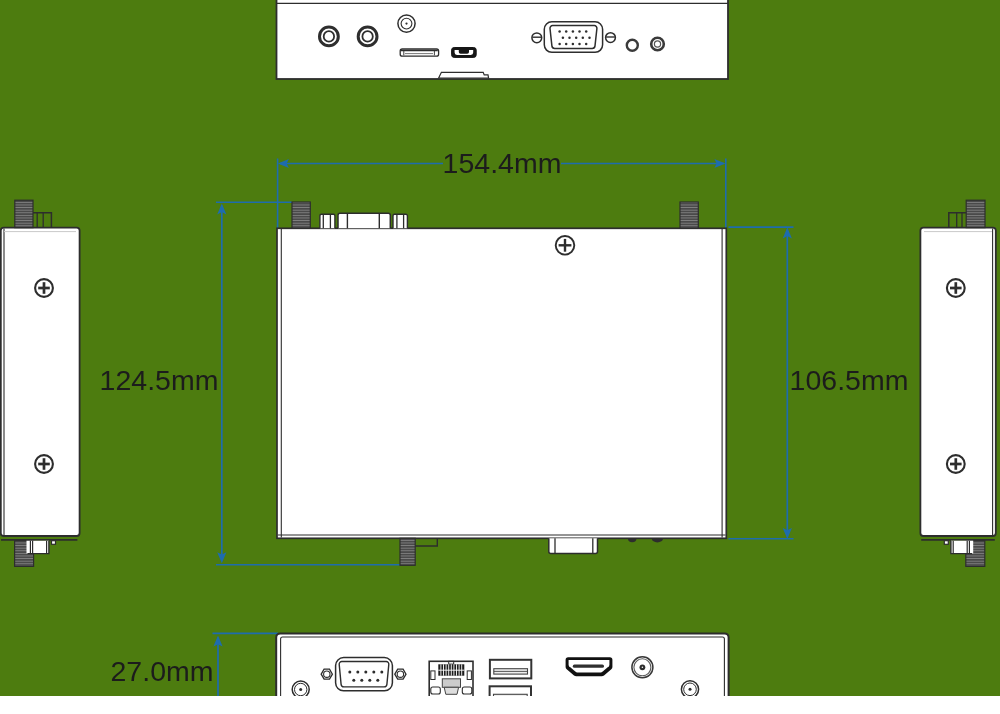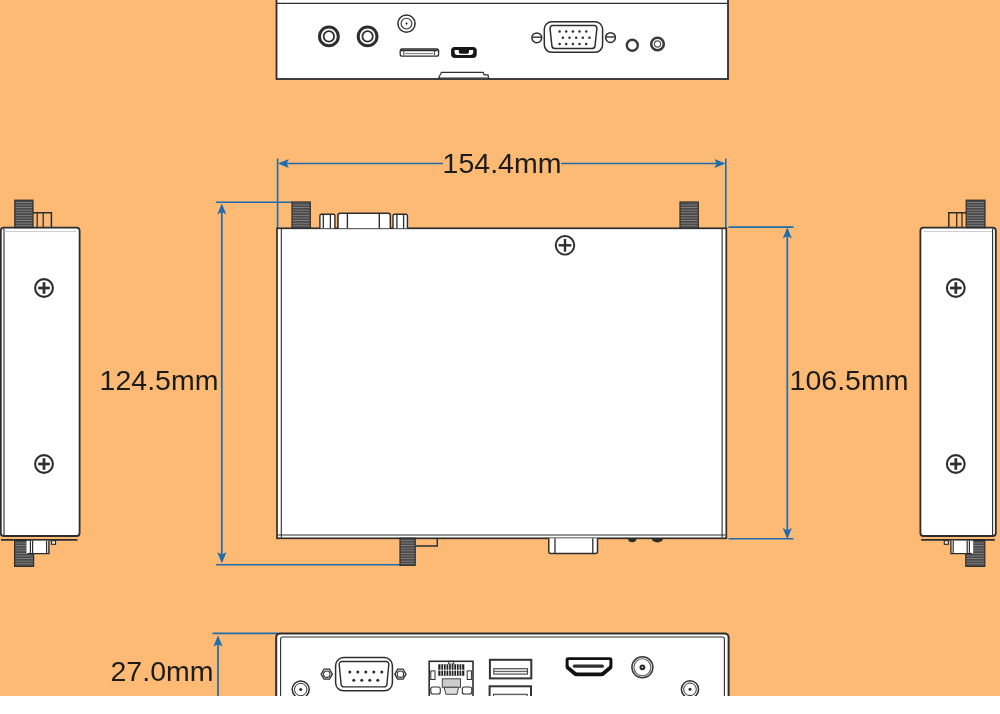--- a/index.html
+++ b/index.html
@@ -1,16 +1,16 @@
 <!DOCTYPE html>
 <html><head>
 <meta charset="utf-8">
 <style>
   html,body{margin:0;padding:0;background:#ffffff;}
-  .page{position:relative;width:1000px;height:696px;background:#fdba74;overflow:hidden;
+  .page{position:relative;width:1000px;height:696px;background:#4d7c0f;overflow:hidden;
         font-family:"Liberation Sans", sans-serif;}
   svg{position:absolute;left:0;top:0;}
   text{font-family:"Liberation Sans", sans-serif;fill:#1c1c1c;}
 </style>
 </head>
 <body>
 <div class="page">
 <svg width="1000" height="714" viewBox="0 0 1000 714">
 <defs>
   <pattern id="knurl" width="4" height="2.6" patternUnits="userSpaceOnUse">

